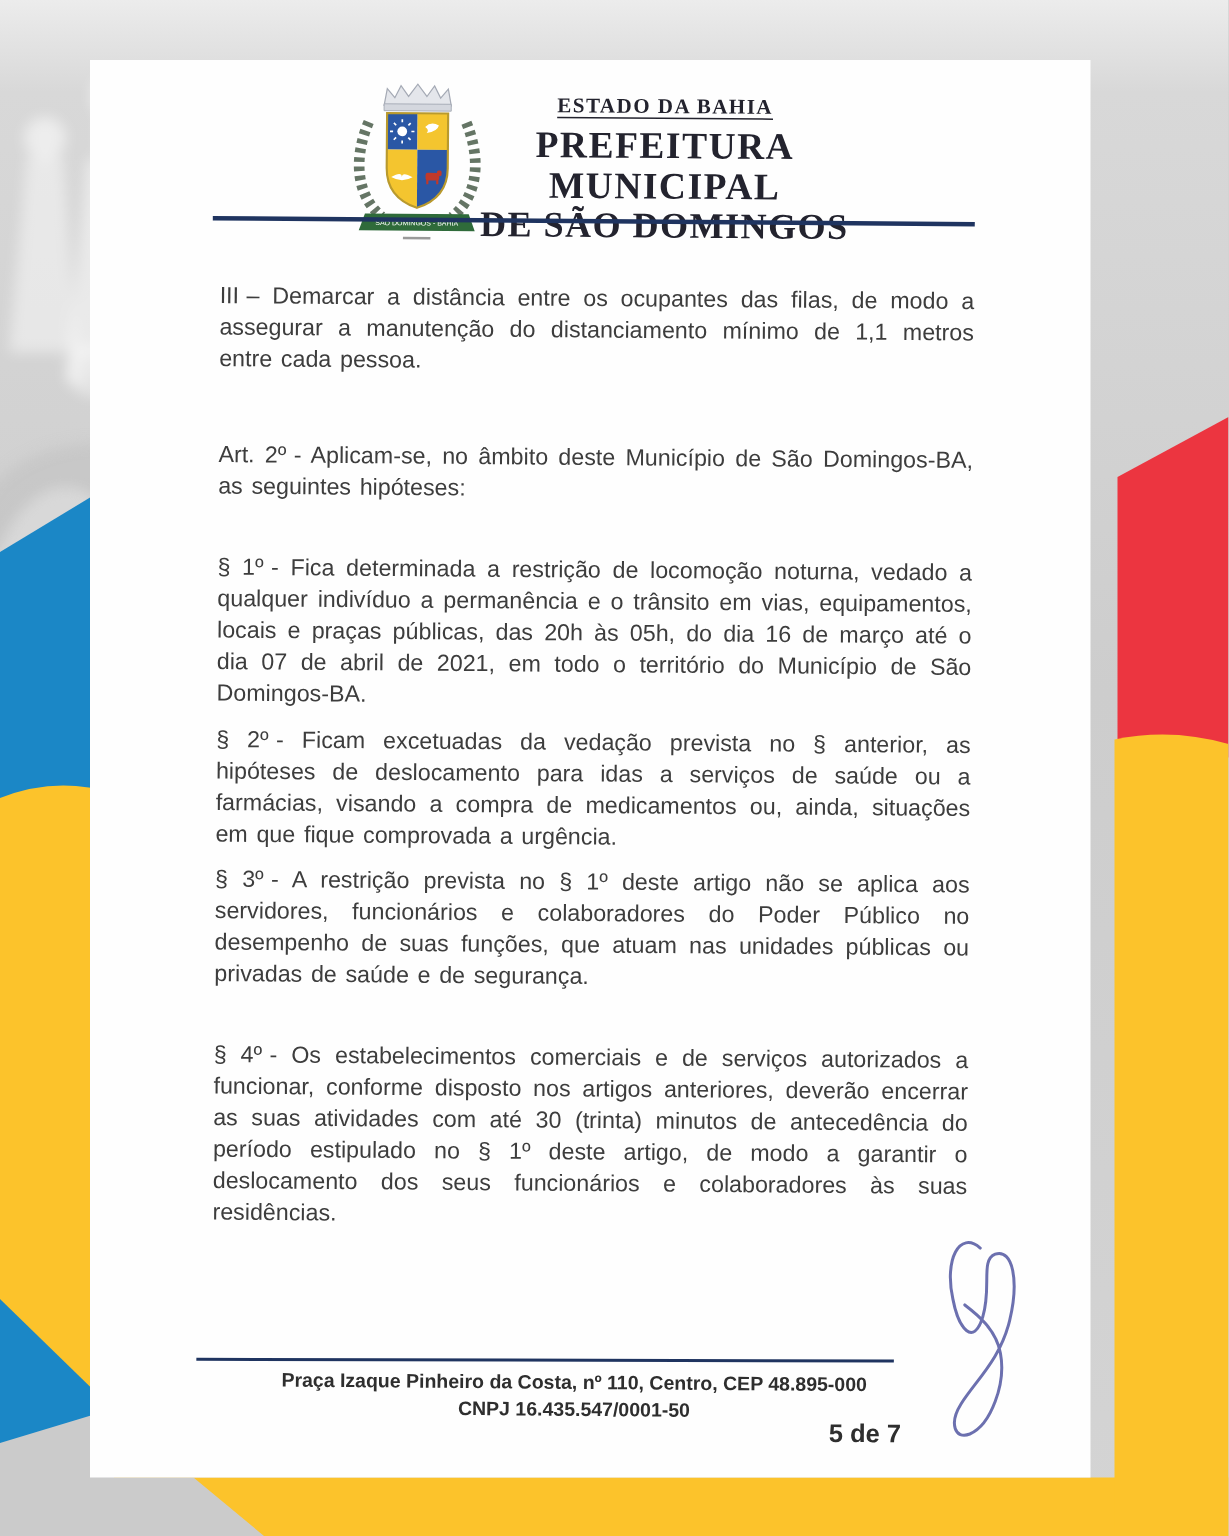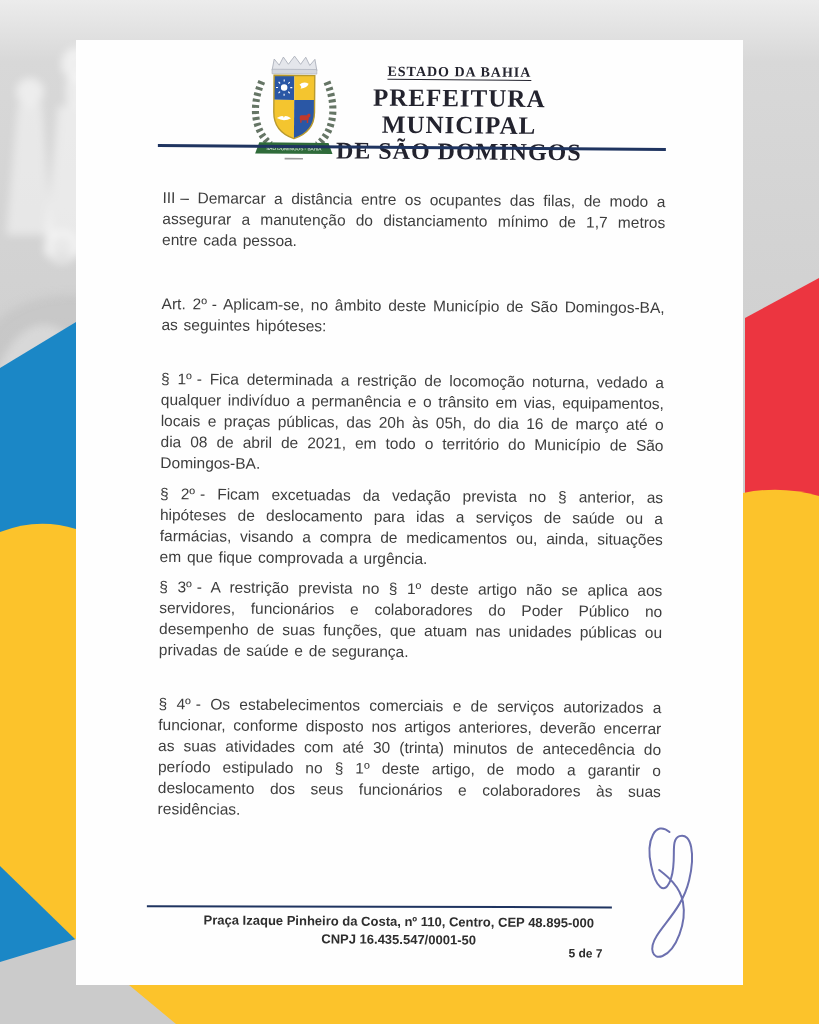--- a/index.html
+++ b/index.html
@@ -5,21 +5,21 @@
   html,body{margin:0;padding:0;}
   body{
     width:819px;height:1024px;overflow:hidden;position:relative;
     font-family:"Liberation Sans",sans-serif;
     background:#d2d2d2;
   }
   .scene{position:absolute;inset:0;}
   .bg-svg{position:absolute;left:0;top:0;}
   
   .sheet{
-    position:absolute;left:76px;top:40px;width:667px;height:945px;
+    position:absolute;left:60px;top:40px;width:667px;height:945px;
     background:#fefefe;
   }
   .sheet-content{
     position:absolute;inset:0;
     transform:rotate(0.45deg);
     color:#3d3d3d;
   }
   
   .crest{position:absolute;left:164px;top:14px;width:102px;height:116px;}
   .header-text{
@@ -55,21 +55,21 @@
   .footer-rule{
     position:absolute;left:74px;top:866px;width:465px;height:0;
     border-top:2.5px solid #1f3460;transform:rotate(-0.3deg);
   }
   .footer-address{
     position:absolute;left:95px;top:873px;width:462px;text-align:center;
     font-size:13px;font-weight:bold;line-height:18px;color:#2e2e2e;
   }
   .page-indicator{
     position:absolute;left:496px;top:905px;
-    font-size:12px;font-weight:bold;color:#2e2e2e;
+    font-size:17px;font-weight:bold;color:#2e2e2e;
   }
   
   .signature{position:absolute;left:566px;top:776px;width:62px;height:150px;}
 </style>
 </head>
 <body>
 
 <div class="scene">
 
   <svg class="bg-svg" width="819" height="1024" viewBox="0 0 819 1024">
@@ -165,23 +165,23 @@
       </svg>
 
       <div class="header-text">
         <div class="state-label">ESTADO DA BAHIA</div>
         <div class="org-line1">PREFEITURA MUNICIPAL</div>
         <div class="org-line2">DE SÃO DOMINGOS</div>
       </div>
       <div class="header-rule"></div>
 
       <div class="doc-body">
-        <p class="para"><span class="para-label">III</span><span>– Demarcar a distância entre os ocupantes das filas, de modo a assegurar a manutenção do distanciamento mínimo de 1,7 metros entre cada pessoa.</span></p>
+        <p class="para"><span class="para-label">III</span><span>– Demarcar a distância entre os ocupantes das filas, de modo a assegurar a manutenção do distanciamento mínimo de 1,1 metros entre cada pessoa.</span></p>
         <p class="para"><span class="para-label">Art. 2º</span><span>- Aplicam-se, no âmbito deste Município de São Domingos-BA, as seguintes hipóteses:</span></p>
-        <p class="para"><span class="para-label">§ 1º</span><span>- Fica determinada a restrição de locomoção noturna, vedado a qualquer indivíduo a permanência e o trânsito em vias, equipamentos, locais e praças públicas, das 20h às 05h, do dia 16 de março até o dia 08 de abril de 2021, em todo o território do Município de São Domingos-BA.</span></p>
+        <p class="para"><span class="para-label">§ 1º</span><span>- Fica determinada a restrição de locomoção noturna, vedado a qualquer indivíduo a permanência e o trânsito em vias, equipamentos, locais e praças públicas, das 20h às 05h, do dia 16 de março até o dia 07 de abril de 2021, em todo o território do Município de São Domingos-BA.</span></p>
         <p class="para"><span class="para-label">§ 2º</span><span>- Ficam excetuadas da vedação prevista no § anterior, as hipóteses de deslocamento para idas a serviços de saúde ou a farmácias, visando a compra de medicamentos ou, ainda, situações em que fique comprovada a urgência.</span></p>
         <p class="para"><span class="para-label">§ 3º</span><span>- A restrição prevista no § 1º deste artigo não se aplica aos servidores, funcionários e colaboradores do Poder Público no desempenho de suas funções, que atuam nas unidades públicas ou privadas de saúde e de segurança.</span></p>
         <p class="para"><span class="para-label">§ 4º</span><span>- Os estabelecimentos comerciais e de serviços autorizados a funcionar, conforme disposto nos artigos anteriores, deverão encerrar as suas atividades com até 30 (trinta) minutos de antecedência do período estipulado no § 1º deste artigo, de modo a garantir o deslocamento dos seus funcionários e colaboradores às suas residências.</span></p>
       </div>
 
       <svg class="signature" viewBox="0 0 62 150">
         <path d="M30 14 C16 2 6 22 12 48 C16 68 26 80 32 60 C38 40 30 22 40 18 C52 14 56 36 50 62 C44 88 28 102 18 118 C10 131 14 142 24 138 C38 132 48 104 44 84 C41 68 28 58 20 52" fill="none" stroke="#5c61a6" stroke-width="2" stroke-linecap="round" opacity="0.9"></path>
       </svg>
 
       <div class="footer-rule"></div>

